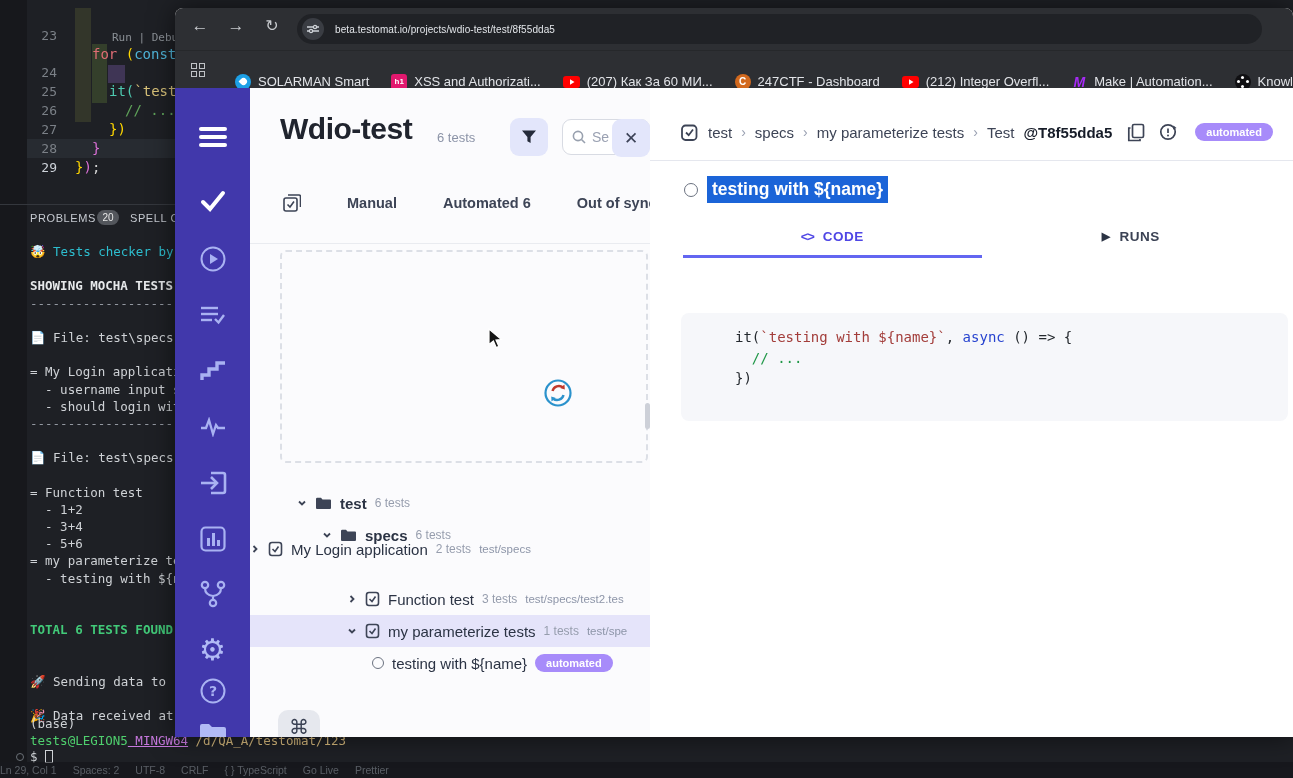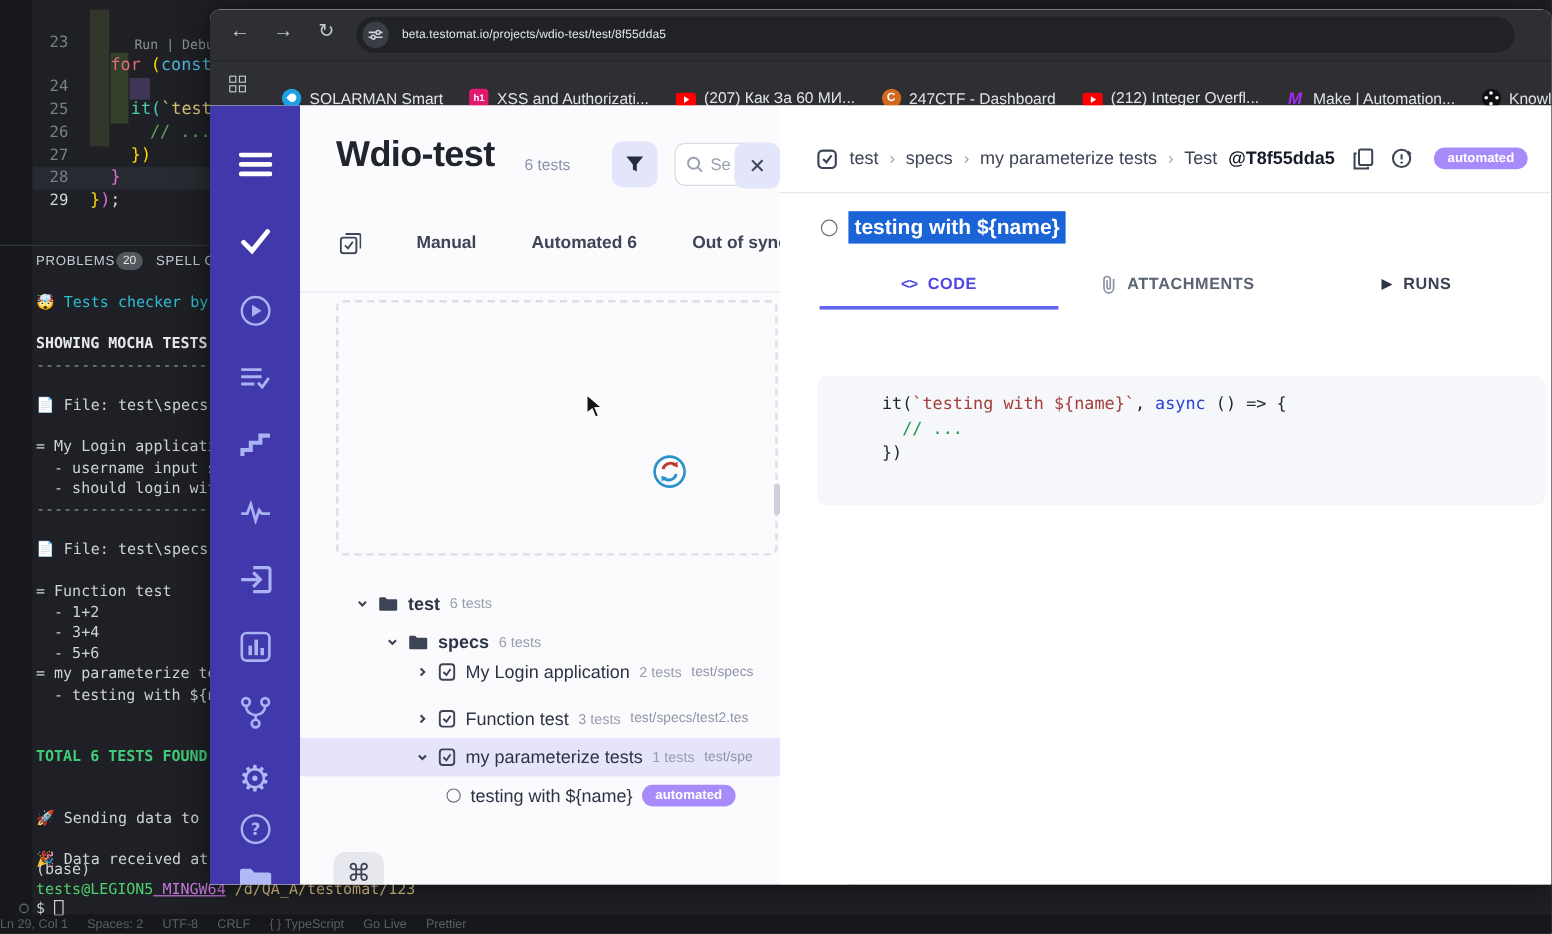--- a/index.html
+++ b/index.html
@@ -52,21 +52,21 @@
              display:flex; align-items:center; }
   .tune { width:22px; height:22px; border-radius:50%; background:#3a3d43; margin-left:5px;
           display:flex; align-items:center; justify-content:center; }
   .url { margin-left:11px; font-size:10px; color:#e3e6ea; letter-spacing:.1px; }
 
   .bookbar { position:absolute; left:0; top:42px; right:0; height:38px; background:#2d2f33; border-top:1px solid #26282b;
              display:flex; align-items:center; gap:10px; padding-left:16px; }
   .apps-grid { display:grid; grid-template-columns:6px 6px; grid-gap:2px; margin-right:6px; }
   .apps-grid i { width:6px; height:6px; border:1.5px solid #bfc2c6; display:block; }
   .bb-sep { width:1px; height:18px; background:#4a4d52; margin-right:4px; }
-  .bm { display:flex; align-items:flex-end; gap:7px; margin-right:12px;margin-top:24px; }
+  .bm { display:flex; align-items:center; gap:7px; margin-right:12px;margin-top:24px; }
   .bm span.lbl { font-size:13px; color:#e2e4e8; white-space:nowrap; }
   .fav { width:16px; height:16px; border-radius:50%; display:flex; align-items:center; justify-content:center; flex:none; }
   .fav-sol { background:#1da0e6; } .fav-sol i{ width:7px;height:7px;border-radius:50% 50% 50% 0;background:#fff;display:block;transform:rotate(45deg);}
   .fav-h1 { background:#e2186e; border-radius:3px; color:#fff; font-size:8px; font-weight:bold; }
   .fav-ctf { background:#d2691e; color:#fff; font-size:10px; font-weight:bold; }
   .fav-make { background:none; color:#a62bf5; font-size:14px; font-weight:bold; font-style:italic; }
   .fav-kn { background:#101013; position:relative; }
   .fav-kn i { position:absolute; width:3px; height:3px; background:#fff; border-radius:50%; }
 
   .content { position:absolute; left:0; top:80px; right:0; bottom:0; background:#fff; }
@@ -445,21 +445,21 @@
         <div class="trow" style="top:431px; padding-left:72px;">
           <svg width="10" height="10">
               <path d="M2 3.5 L5 6.5 L8 3.5" stroke="#3d4456" stroke-width="1.8" fill="none"></path>
             </svg>
           <svg width="17" height="14">
               <path d="M1 3 Q1 1.8 2.2 1.8 L6 1.8 L7.5 3.4 L15 3.4 Q16 3.4 16 4.4 L16 12 Q16 13 15 13 L2 13 Q1 13 1 12 Z" fill="#3d4456"></path>
             </svg>
           <span class="tname">specs</span>
           <span class="cnt">6 tests</span>
         </div>
-        <div class="trow" style="top:456px; padding-left:97px;">
+        <div class="trow" style="top:445px; ">
           <svg width="10" height="10">
               <path d="M3.5 2 L6.5 5 L3.5 8" stroke="#3d4456" stroke-width="1.8" fill="none"></path>
             </svg>
           <svg width="15" height="16">
               <rect x="1.5" y="1.5" width="12" height="13" rx="2.5" stroke="#3d4456" stroke-width="1.6" fill="none"></rect>
               <path d="M4.5 8 L7 10.5 L10.5 5.5" stroke="#3d4456" stroke-width="1.6" fill="none"></path>
             </svg>
           <span class="tname2">My Login application</span>
           <span class="cnt">2 tests</span>
           <span class="pth">test/specs</span>
@@ -528,26 +528,20 @@
         <div class="title-row">
           <span class="st-circle" style="width:14px;height:14px"></span>
           <span class="sel-title">testing with ${name}</span>
         </div>
 
         <div class="dtabs">
           <div class="dtab active">
             <span class="code-glyph">&lt;&gt;</span>
             <span>CODE</span>
           </div>
-          <div class="dtab">
-            <svg width="13" height="16">
-                <path d="M11 4 L11 11 a4 4 0 0 1 -8 0 L3 4 a2.6 2.6 0 0 1 5.2 0 L8.2 10.5 a1.3 1.3 0 0 1 -2.6 0 L5.6 5" fill="none" stroke="#8a93a3" stroke-width="1.4" stroke-linecap="round"></path>
-              </svg>
-            <span>ATTACHMENTS</span>
-          </div>
           <div class="dtab runs">
             <span class="run-tri">▶</span>
             <span>RUNS</span>
           </div>
         </div>
 
         <div class="code-card">
 <pre><span>it(</span><span class="cd-str">`testing with ${name}`</span><span>, </span><span class="cd-kw">async</span><span> () =&gt; {</span>
 <span class="cd-cm">  // ...</span>
 <span>})</span></pre>

